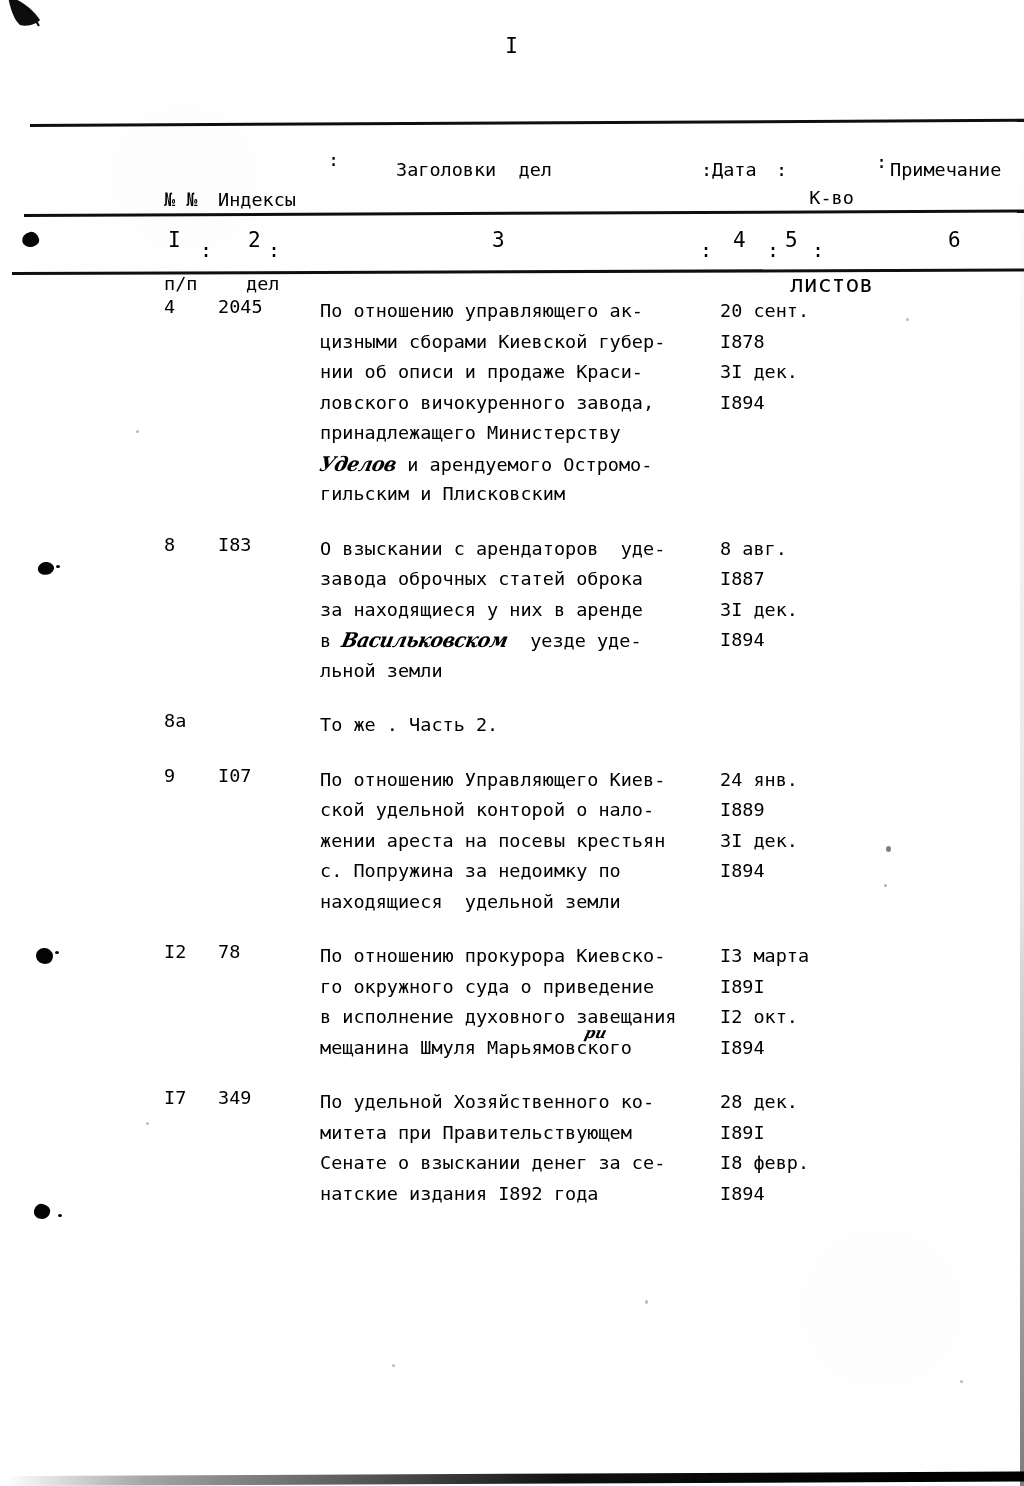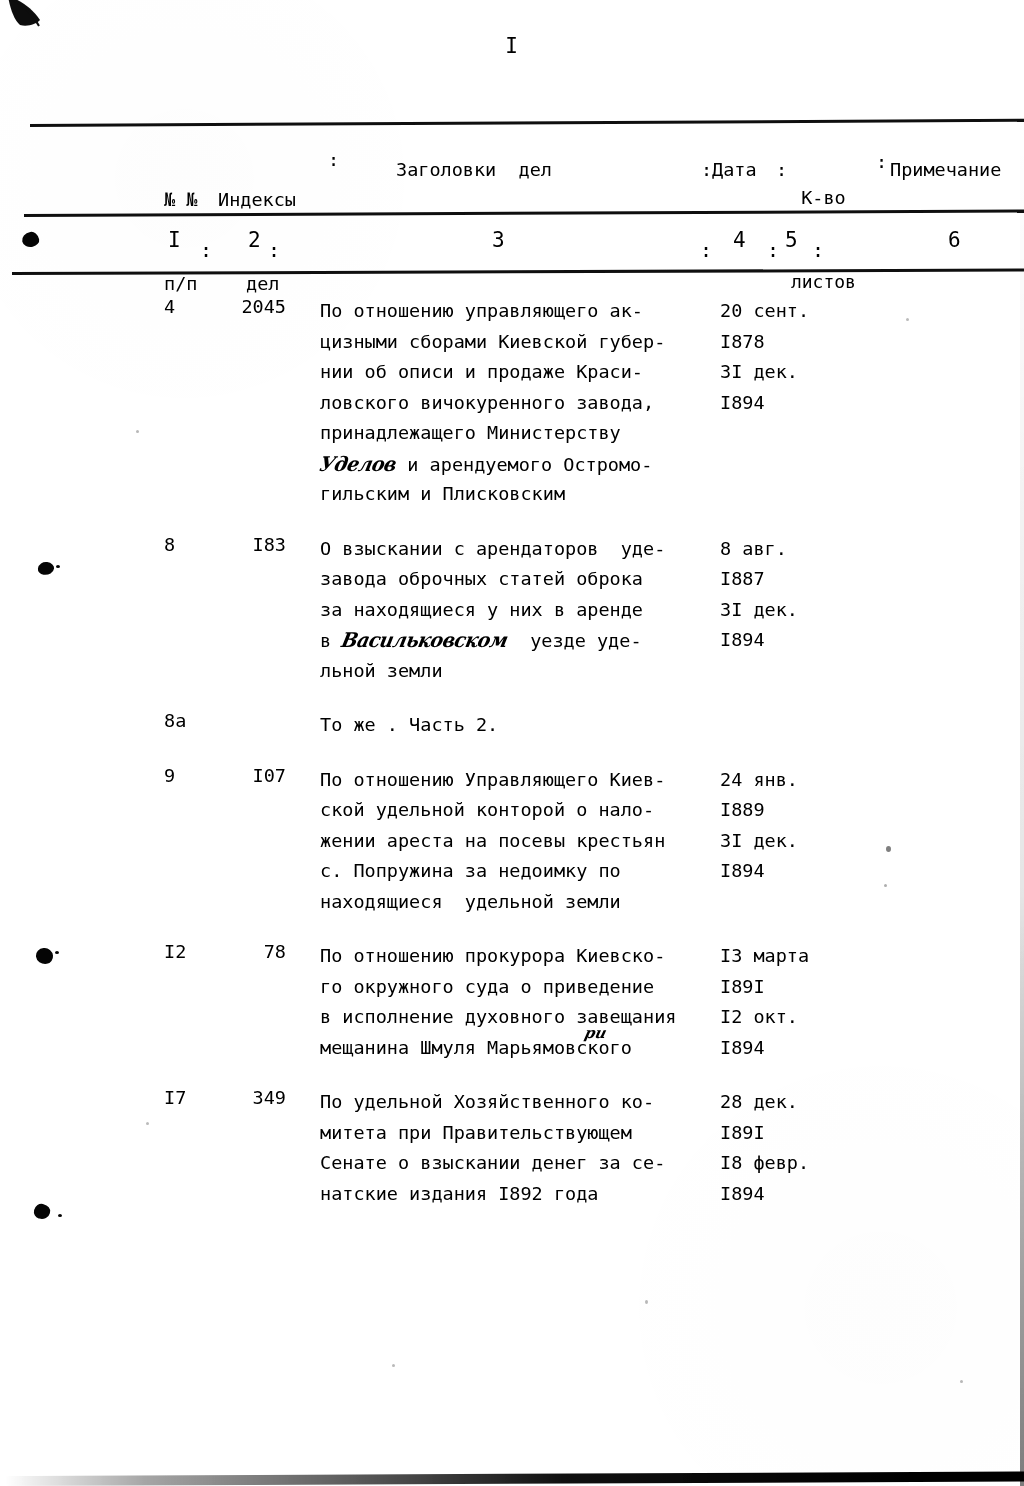--- a/index.html
+++ b/index.html
@@ -72,21 +72,21 @@
   .th-date    { left: 712px; top: 22px; }
   .th-colon-c { left: 776px; top: 22px; }
   .th-sheets  { left: 790px; top: 2px;  text-align: center; }
   .th-colon-d { left: 876px; top: 14px; }
   .th-note    { left: 890px; top: 22px; }
 
   .th-stack { display: block; }
   .th-stack .l1 { display: block; }
   .th-stack .l2 { display: block; margin-top: 12px; }
   .th-sheets .l1 { text-align: center; }
-  .th-sheets .l2 { text-align: center; font-size: 18px; }
+  .th-sheets .l2 { text-align: center; font-size: 23px; }
 
   
   .colnums {
     position: absolute;
     left: 0; right: 0;
     top: 228px;
     height: 42px;
     font-size: 21px;
   }
   .cn { position: absolute; top: 0; }
@@ -107,24 +107,24 @@
   .c-num {
     position: absolute;
     left: 164px;
     top: 0;
     width: 36px;
     text-align: left;
     white-space: pre;
   }
   .c-idx {
     position: absolute;
-    left: 206px;
+    left: 218px;
     top: 0;
     width: 80px;
-    text-align: right;
+    text-align: left;
     white-space: pre;
   }
   .c-body {
     position: relative;
     margin-left: 320px;
     width: 560px;
     text-decoration: underline;
   }
   .bline {
     position: relative;

